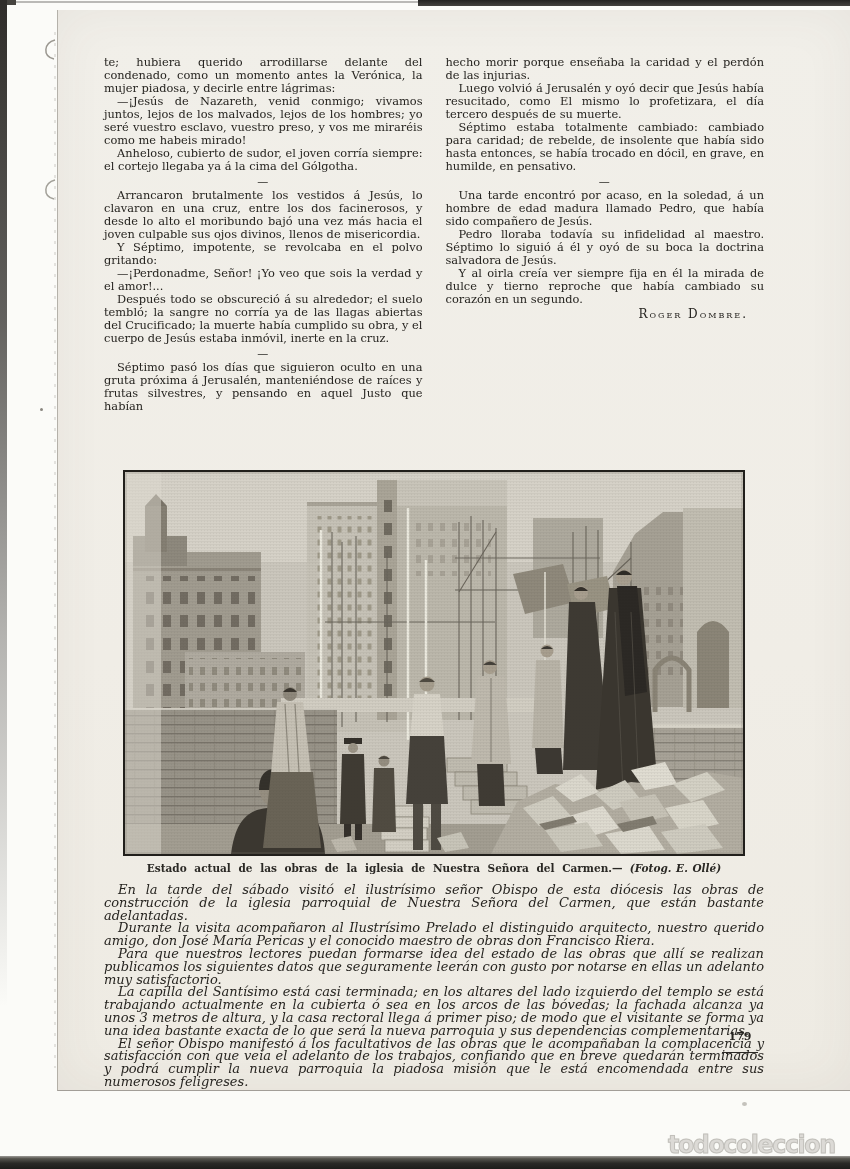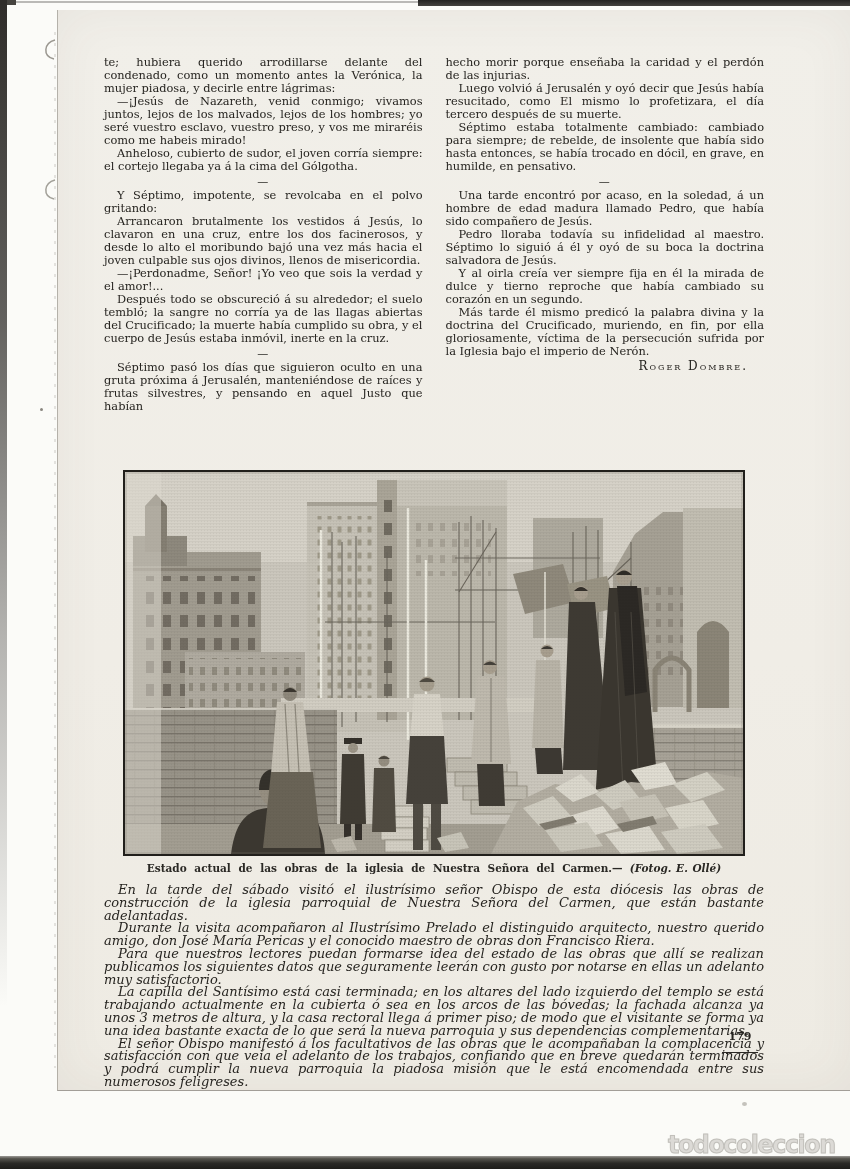--- a/index.html
+++ b/index.html
@@ -64,36 +64,35 @@
   <div class="edge-left"></div>
 
   <div class="paper">
 
     <div class="columns">
       <div class="col">
         <p class="cont">te; hubiera querido arrodillarse delante del condenado, como un momento antes la Verónica, la mujer piadosa, y decirle entre lágrimas:</p>
         <p>—¡Jesús de Nazareth, venid conmigo; vivamos juntos, lejos de los malvados, lejos de los hombres; yo seré vuestro esclavo, vuestro preso, y vos me miraréis como me habeis mirado!</p>
         <p>Anheloso, cubierto de sudor, el joven corría siempre: el cortejo llegaba ya á la cima del Gólgotha.</p>
         <div class="sep">—</div>
+        <p>Arrancaron brutalmente los vestidos á Jesús, lo clavaron en una cruz, entre los dos facinerosos, y desde lo alto el moribundo bajó una vez más hacia el joven culpable sus ojos divinos, llenos de misericordia.</p>
         <p>Y Séptimo, impotente, se revolcaba en el polvo gritando:</p>
-        <p>Arrancaron brutalmente los vestidos á Jesús, lo clavaron en una cruz, entre los dos facinerosos, y desde lo alto el moribundo bajó una vez más hacia el joven culpable sus ojos divinos, llenos de misericordia.</p>
         <p>—¡Perdonadme, Señor! ¡Yo veo que sois la verdad y el amor!...</p>
         <p>Después todo se obscureció á su alrededor; el suelo tembló; la sangre no corría ya de las llagas abiertas del Crucificado; la muerte había cumplido su obra, y el cuerpo de Jesús estaba inmóvil, inerte en la cruz.</p>
         <div class="sep">—</div>
         <p>Séptimo pasó los días que siguieron oculto en una gruta próxima á Jerusalén, manteniéndose de raíces y frutas silvestres, y pensando en aquel Justo que habían</p>
       </div>
       <div class="col">
         <p class="cont">hecho morir porque enseñaba la caridad y el perdón de las injurias.</p>
         <p>Luego volvió á Jerusalén y oyó decir que Jesús había resucitado, como El mismo lo profetizara, el día tercero después de su muerte.</p>
-        <p>Séptimo estaba totalmente cambiado: cambiado para siempre; de rebelde, de insolente que había sido hasta entonces, se había trocado en dócil, en grave, en humilde, en pensativo.</p>
+        <p>Séptimo estaba totalmente cambiado: cambiado para caridad; de rebelde, de insolente que había sido hasta entonces, se había trocado en dócil, en grave, en humilde, en pensativo.</p>
         <div class="sep">—</div>
         <p>Una tarde encontró por acaso, en la soledad, á un hombre de edad madura llamado Pedro, que había sido compañero de Jesús.</p>
         <p>Pedro lloraba todavía su infidelidad al maestro. Séptimo lo siguió á él y oyó de su boca la doctrina salvadora de Jesús.</p>
         <p>Y al oirla creía ver siempre fija en él la mirada de dulce y tierno reproche que había cambiado su corazón en un segundo.</p>
-        <p>Más tarde él mismo predicó la palabra divina y la doctrina del Crucificado, muriendo, en fin, por ella gloriosamente, víctima de la persecución sufrida por la Iglesia bajo el imperio de Nerón.</p>
         <div class="signature">Roger Dombre.</div>
       </div>
     </div>
 
 
     <figure class="photo">
       <div class="photo-frame">
         <svg role="img" viewBox="0 0 618 382" width="618" height="382" aria-label="Fotografía en blanco y negro: grupo de mujeres y niños entre escombros y sillares en las obras de la nueva parroquia del Carmen, con edificios en construcción y andamios al fondo">
           <defs>
             <pattern id="dots" width="3" height="3" patternUnits="userSpaceOnUse">

